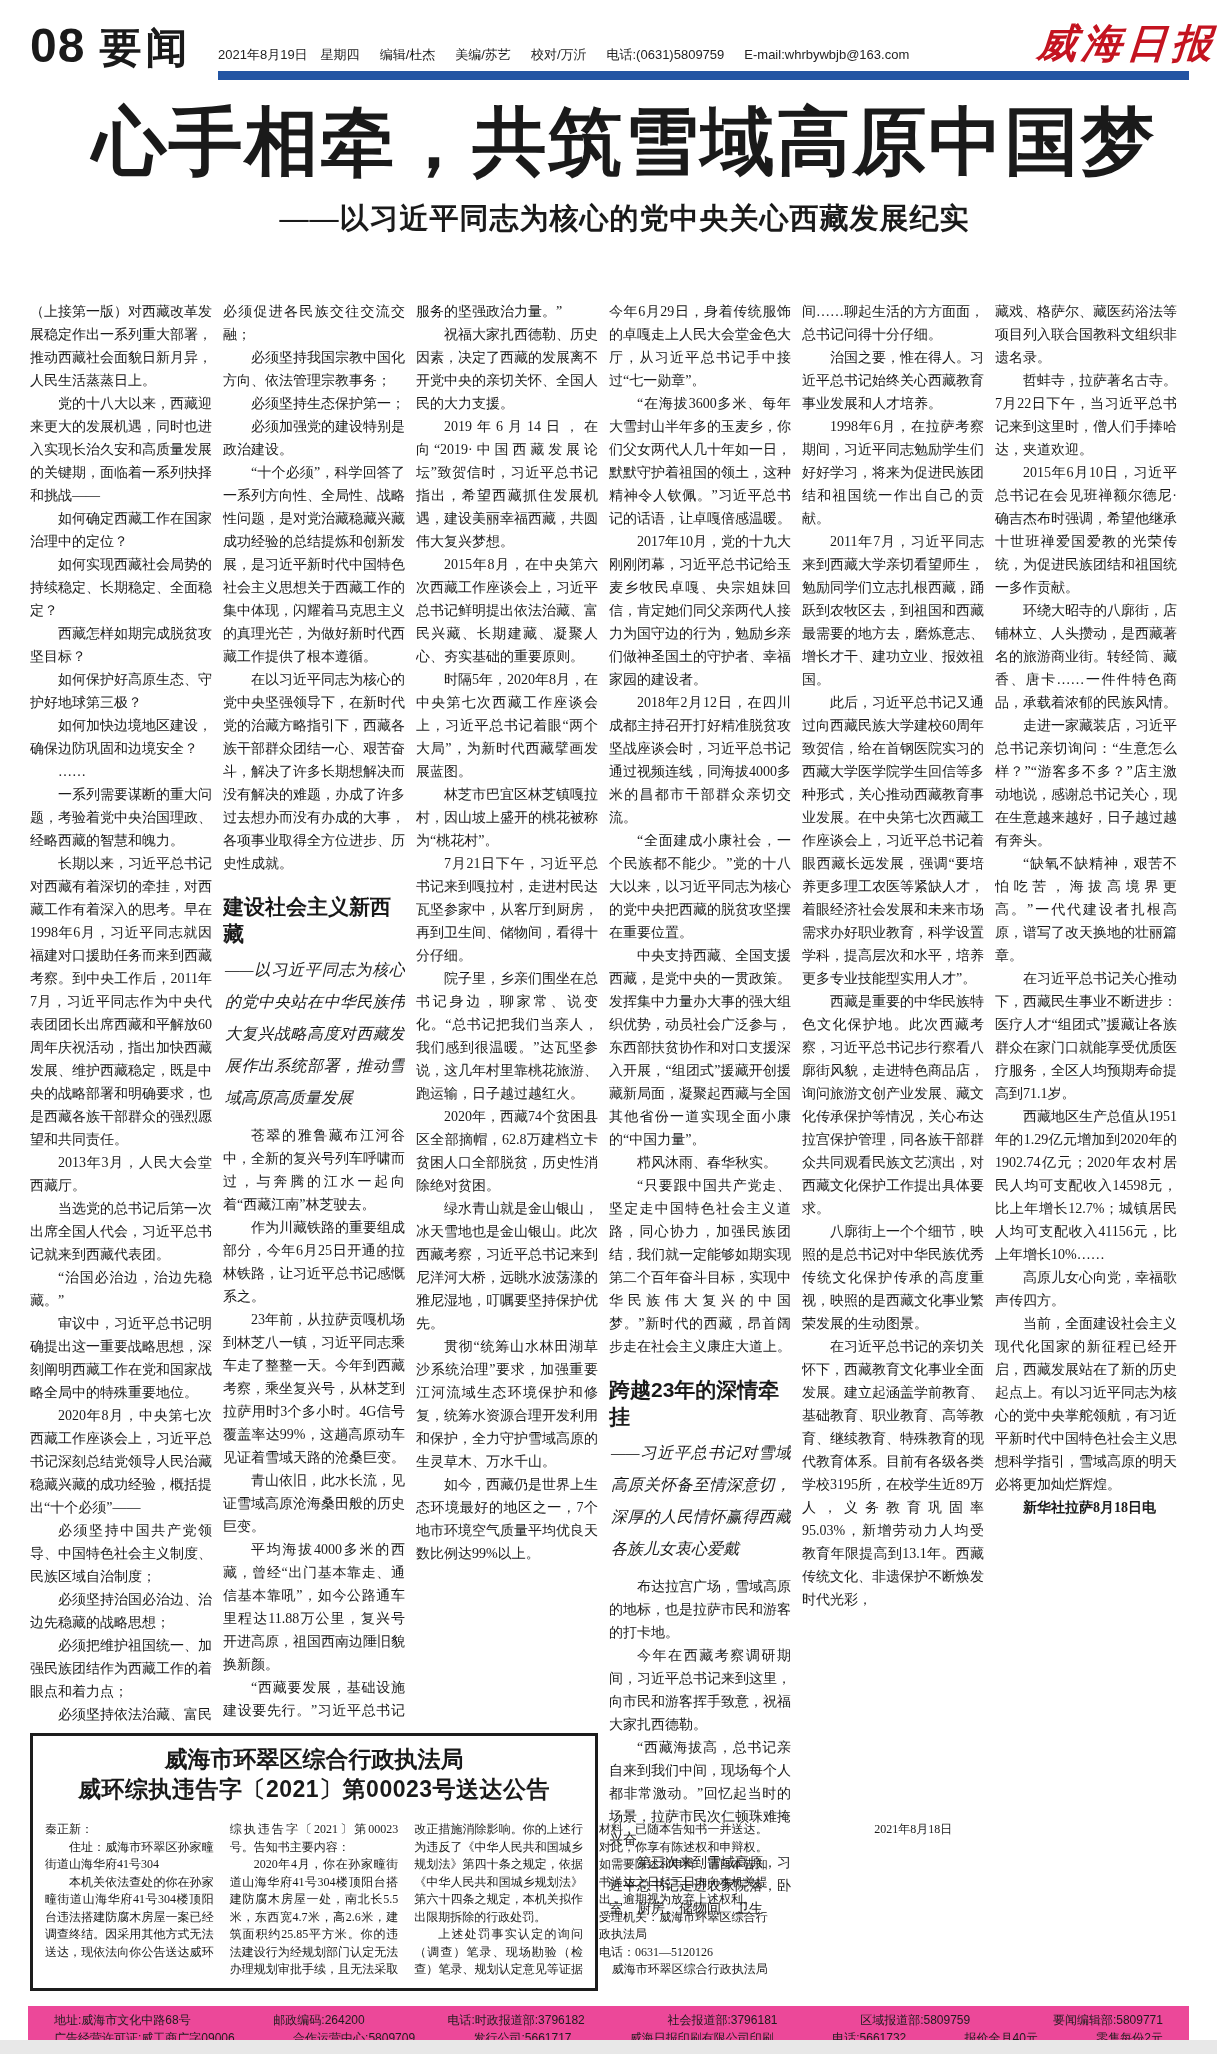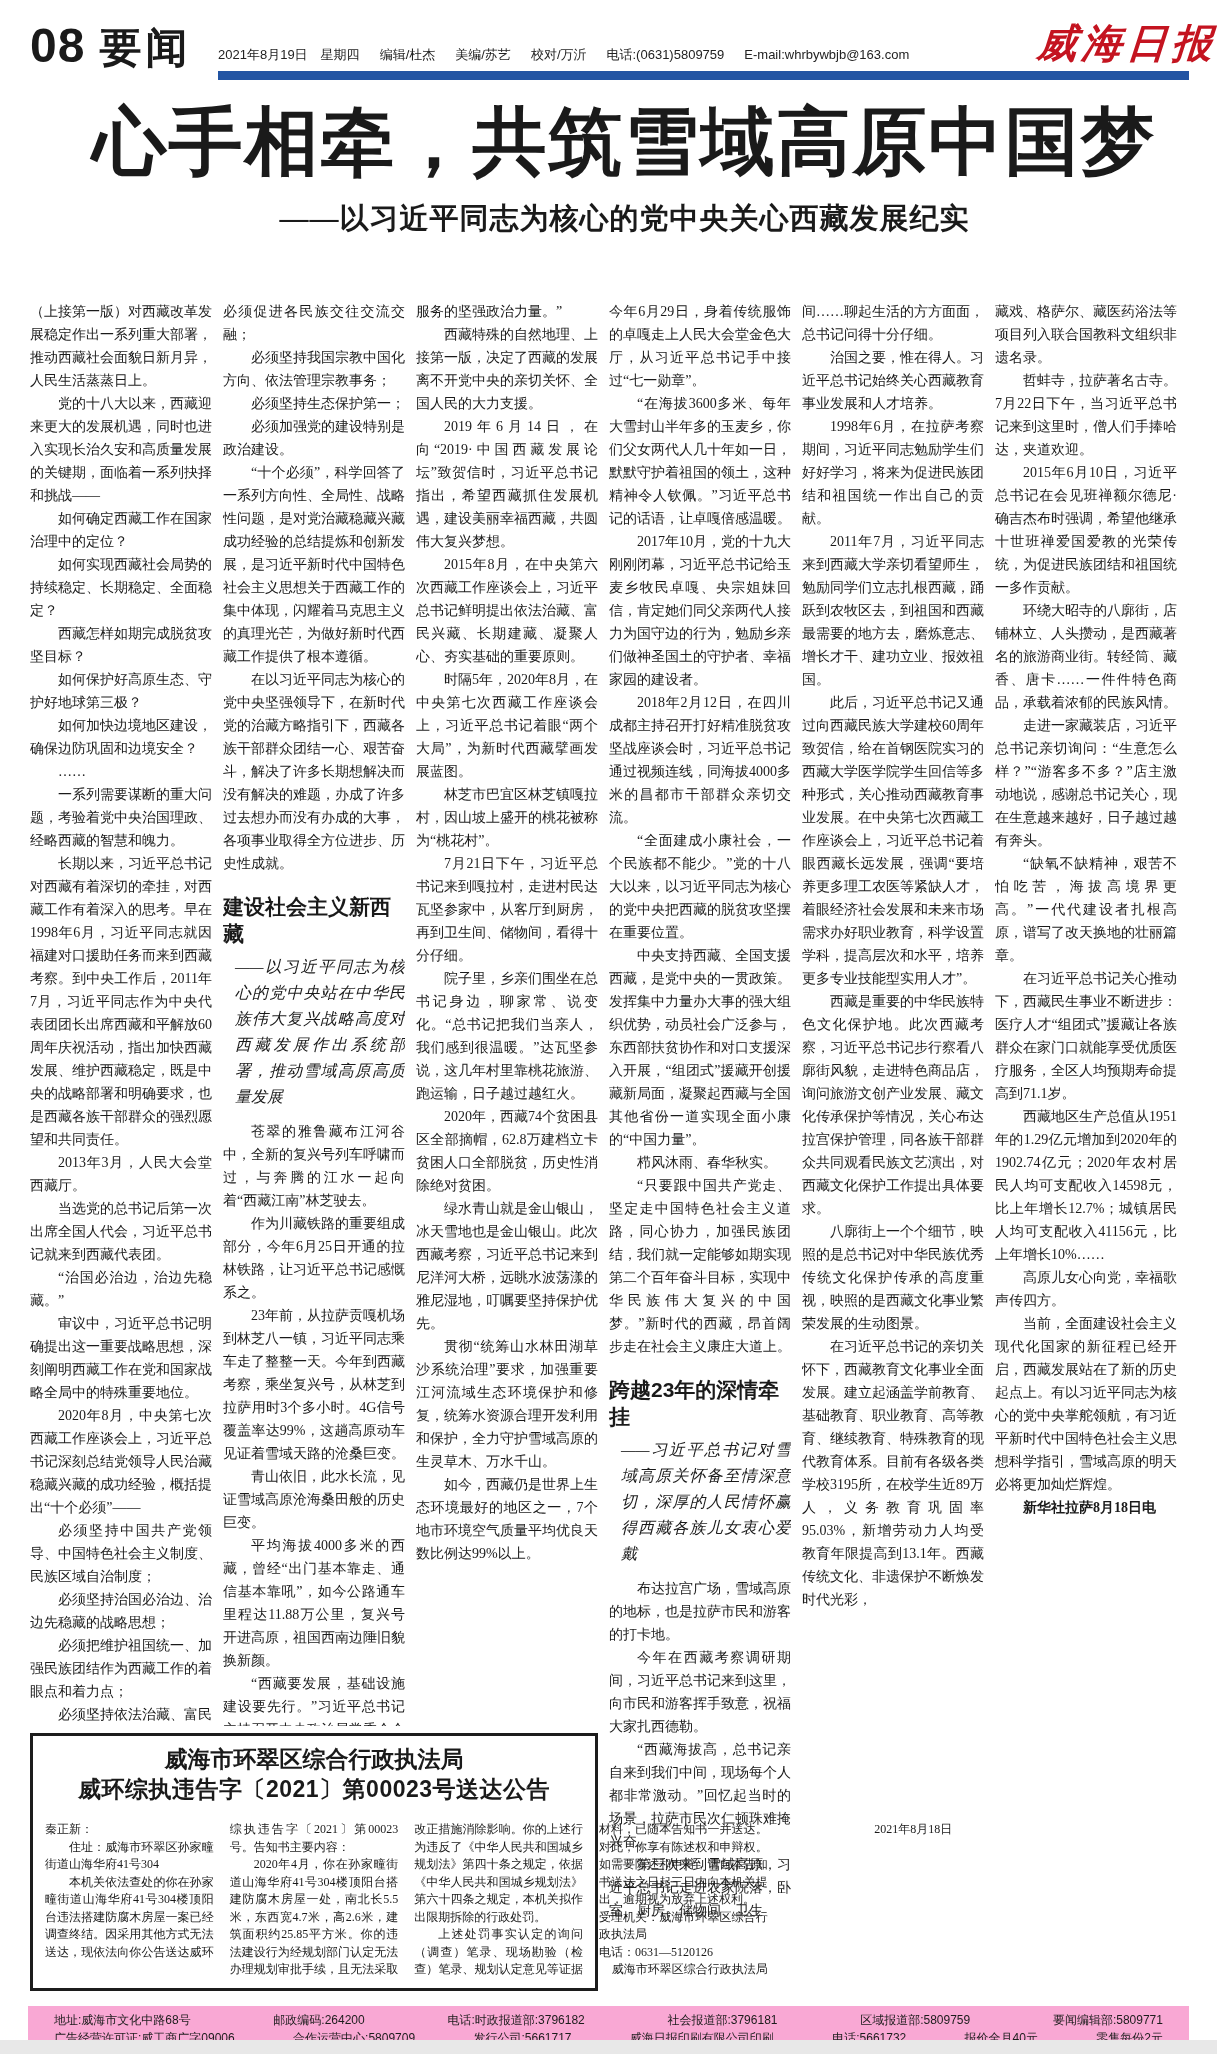--- a/index.html
+++ b/index.html
@@ -24,33 +24,33 @@
                font-family:Liberation Serif, serif;}
   
   .col{position:absolute;top:300px;width:182px;overflow:hidden;font-size:14px;line-height:23px;}
   .col.short{height:1426px;}
   .col.long{height:1690px;}
   .para{margin:0;text-indent:2em;text-align:justify;}
   .noindent{text-indent:0;}
   .credit{font-weight:700;}
   .subhead{font-family:"Liberation Sans","DejaVu Sans",sans-serif;font-weight:700;font-size:21px;
            line-height:1.3;margin:18px 0 6px 0;text-align:left;}
-  .subsub{font-style:italic;font-size:16px;line-height:26px;margin:0 0 10px 12px;text-align:justify;}
+  .subsub{font-style:italic;font-size:16px;line-height:32px;margin:0 0 10px 2px;text-align:justify;}
   
   .notice{position:absolute;left:30px;top:1733px;width:568px;height:258px;border:3px solid #1c1c1c;
           box-sizing:border-box;padding:8px 12px 6px 12px;background:#fff;}
   .notice-title{font-family:"Liberation Sans","DejaVu Sans",sans-serif;font-weight:800;text-align:center;}
   .nt1{font-size:23px;line-height:30px;}
   .nt2{font-size:23px;line-height:30px;letter-spacing:0.5px;}
   .notice-body{margin-top:17px;column-count:3;column-gap:16px;font-size:12px;line-height:17.5px;height:158px;}
   .np{margin:0;text-indent:2em;text-align:justify;}
   .nn{text-indent:0;}
   .nr{text-align:right;text-indent:0;}
   
-  .footer{position:absolute;left:28px;top:2006px;width:1161px;height:44px;background:#f9a8d4;
+  .footer{position:absolute;left:28px;top:2006px;width:1161px;height:44px;background:#ec4899;
           box-sizing:border-box;padding:5px 26px 0 26px;
           font-family:"Liberation Sans","DejaVu Sans",sans-serif;font-size:12px;color:#1c1c1c;}
   .footer-row{display:flex;justify-content:space-between;line-height:18px;white-space:nowrap;}
 </style>
 </head>
 <body>
 
 <div class="page">
 
   <div class="pageno-block">
@@ -99,21 +99,21 @@
         <div class="subsub">——以习近平同志为核心的党中央站在中华民族伟大复兴战略高度对西藏发展作出系统部署，推动雪域高原高质量发展</div>
         <p class="para">苍翠的雅鲁藏布江河谷中，全新的复兴号列车呼啸而过，与奔腾的江水一起向着“西藏江南”林芝驶去。</p>
         <p class="para">作为川藏铁路的重要组成部分，今年6月25日开通的拉林铁路，让习近平总书记感慨系之。</p>
         <p class="para">23年前，从拉萨贡嘎机场到林芝八一镇，习近平同志乘车走了整整一天。今年到西藏考察，乘坐复兴号，从林芝到拉萨用时3个多小时。4G信号覆盖率达99%，这趟高原动车见证着雪域天路的沧桑巨变。</p>
         <p class="para">青山依旧，此水长流，见证雪域高原沧海桑田般的历史巨变。</p>
         <p class="para">平均海拔4000多米的西藏，曾经“出门基本靠走、通信基本靠吼”，如今公路通车里程达11.88万公里，复兴号开进高原，祖国西南边陲旧貌换新颜。</p>
         <p class="para">“西藏要发展，基础设施建设要先行。”习近平总书记主持召开中央政治局常委会会议，研究川藏铁路规划建设问题，强调这是推进西部大开发、维护国家统一、促进民族团结的重大举措。</p>
       </div>
       <div class="col short" style="left: 416px;">
         <p class="para noindent">服务的坚强政治力量。”</p>
-        <p class="para">西藏特殊的自然地理、上接第一版，决定了西藏的发展离不开党中央的亲切关怀、全国人民的大力支援。</p>
+        <p class="para">祝福大家扎西德勒、历史因素，决定了西藏的发展离不开党中央的亲切关怀、全国人民的大力支援。</p>
         <p class="para">2019年6月14日，在向“2019·中国西藏发展论坛”致贺信时，习近平总书记指出，希望西藏抓住发展机遇，建设美丽幸福西藏，共圆伟大复兴梦想。</p>
         <p class="para">2015年8月，在中央第六次西藏工作座谈会上，习近平总书记鲜明提出依法治藏、富民兴藏、长期建藏、凝聚人心、夯实基础的重要原则。</p>
         <p class="para">时隔5年，2020年8月，在中央第七次西藏工作座谈会上，习近平总书记着眼“两个大局”，为新时代西藏擘画发展蓝图。</p>
         <p class="para">林芝市巴宜区林芝镇嘎拉村，因山坡上盛开的桃花被称为“桃花村”。</p>
         <p class="para">7月21日下午，习近平总书记来到嘎拉村，走进村民达瓦坚参家中，从客厅到厨房，再到卫生间、储物间，看得十分仔细。</p>
         <p class="para">院子里，乡亲们围坐在总书记身边，聊家常、说变化。“总书记把我们当亲人，我们感到很温暖。”达瓦坚参说，这几年村里靠桃花旅游、跑运输，日子越过越红火。</p>
         <p class="para">2020年，西藏74个贫困县区全部摘帽，62.8万建档立卡贫困人口全部脱贫，历史性消除绝对贫困。</p>
         <p class="para">绿水青山就是金山银山，冰天雪地也是金山银山。此次西藏考察，习近平总书记来到尼洋河大桥，远眺水波荡漾的雅尼湿地，叮嘱要坚持保护优先。</p>
         <p class="para">贯彻“统筹山水林田湖草沙系统治理”要求，加强重要江河流域生态环境保护和修复，统筹水资源合理开发利用和保护，全力守护雪域高原的生灵草木、万水千山。</p>
         <p class="para">如今，西藏仍是世界上生态环境最好的地区之一，7个地市环境空气质量平均优良天数比例达99%以上。</p>

